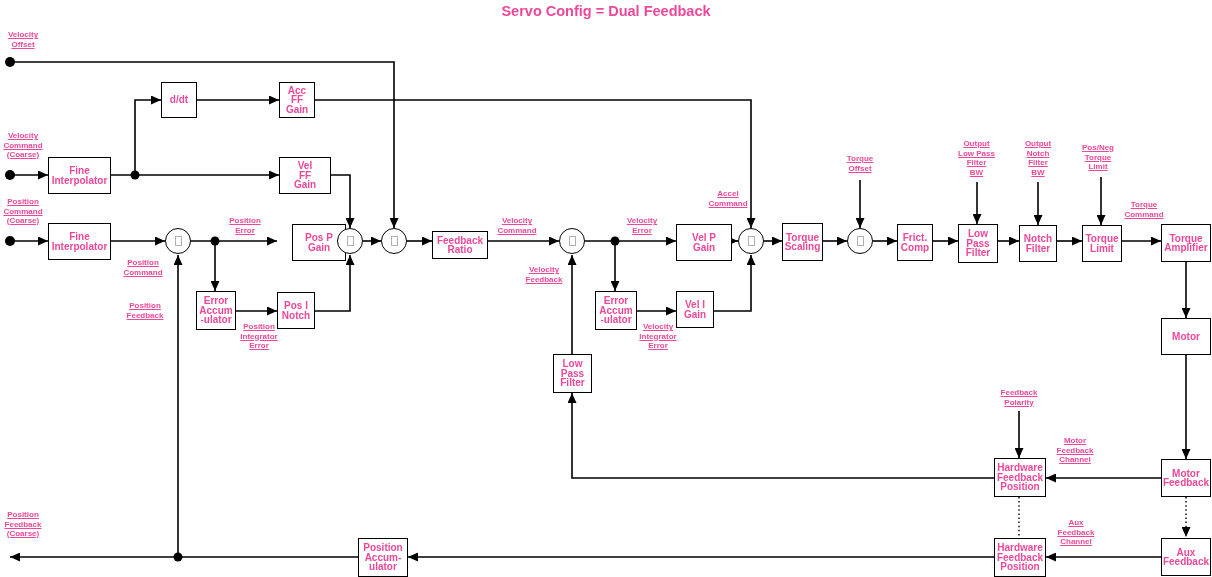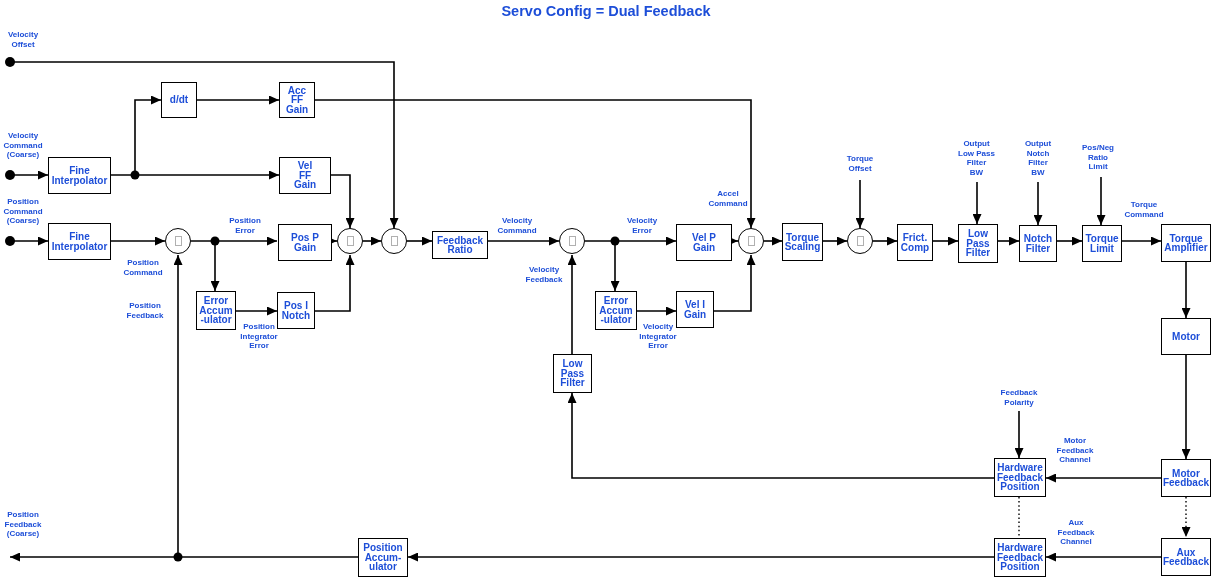--- a/index.html
+++ b/index.html
@@ -1,30 +1,30 @@
 <!DOCTYPE html>
 <html><head>
 <meta charset="utf-8">
 <style>
   html,body{margin:0;padding:0;background:#ffffff;}
   body{width:1212px;height:577px;overflow:hidden;}
   #diagram{position:relative;width:1212px;height:577px;background:#fff;
-           font-family:"Liberation Sans",sans-serif;color:#1d4ed8;}
+           font-family:"Liberation Sans",sans-serif;color:#ec4899;}
   #wires{position:absolute;left:0;top:0;width:1212px;height:577px;}
   .wire{fill:none;stroke:#000;stroke-width:1.6px;}
   .wire.dotted{stroke-dasharray:1.5 2.6;stroke-width:1.4px;}
   .dot{fill:#000;stroke:none;}
   .block{position:absolute;box-sizing:border-box;border:1.5px solid #000;background:#fff;
          display:flex;align-items:center;justify-content:center;text-align:center;
          font-weight:bold;font-size:10px;line-height:9.5px;white-space:pre-line;}
   .sum{position:absolute;box-sizing:border-box;width:26px;height:26px;border:1.5px solid #000;
        border-radius:50%;background:#fff;display:flex;align-items:center;justify-content:center;}
   .sum-glyph{display:block;width:7px;height:10px;border:1px solid #b0b0b0;box-sizing:border-box;}
   .lbl{position:absolute;text-align:center;font-weight:bold;font-size:8px;line-height:9.5px;
-       white-space:pre-line;}
+       white-space:pre-line;text-decoration:underline;}
   .title{position:absolute;top:3px;left:0;width:100%;text-align:center;
          font-weight:bold;font-size:14.5px;}
 </style>
 </head>
 <body>
 
 <div id="diagram">
   <div class="title">Servo Config = Dual Feedback</div>
   <svg id="wires" viewBox="0 0 1212 577" xmlns="http://www.w3.org/2000/svg">
     <defs>
@@ -90,21 +90,21 @@
 Interpolator</div>
       <div class="block" style="left: 48px; top: 223px; width: 63px; height: 37px;">Fine
 Interpolator</div>
       <div class="block" style="left: 161px; top: 82px; width: 36px; height: 36px;">d/dt</div>
       <div class="block" style="left: 279px; top: 82px; width: 36px; height: 36px;">Acc
 FF
 Gain</div>
       <div class="block" style="left: 279px; top: 157px; width: 52px; height: 37px;">Vel
 FF
 Gain</div>
-      <div class="block" style="left: 278px; top: 224px; width: 54px; height: 37px;">Pos P
+      <div class="block" style="left: 292px; top: 224px; width: 54px; height: 37px;">Pos P
 Gain</div>
       <div class="block" style="left: 196px; top: 291px; width: 40px; height: 39px;">Error
 Accum
 -ulator</div>
       <div class="block" style="left: 277px; top: 292px; width: 38px; height: 37px;">Pos  I
 Notch</div>
       <div class="block" style="left: 432px; top: 231px; width: 56px; height: 28px;">Feedback
 Ratio</div>
       <div class="block" style="left: 553px; top: 354px; width: 39px; height: 39px;">Low
 Pass
@@ -196,21 +196,21 @@
 Offset</div>
       <div class="lbl" style="left: 949px; top: 139px; width: 55px;">Output
 Low Pass
 Filter
 BW</div>
       <div class="lbl" style="left: 1012px; top: 139px; width: 52px;">Output
 Notch
 Filter
 BW</div>
       <div class="lbl" style="left: 1072px; top: 143px; width: 52px;">Pos/Neg
-Ratio
+Torque
 Limit</div>
       <div class="lbl" style="left: 1116px; top: 200px; width: 56px;">Torque
 Command</div>
       <div class="lbl" style="left: 990px; top: 388px; width: 58px;">Feedback
 Polarity</div>
       <div class="lbl" style="left: 1046px; top: 436px; width: 58px;">Motor
 Feedback
 Channel</div>
       <div class="lbl" style="left: 1046px; top: 518px; width: 60px;">Aux
 Feedback

